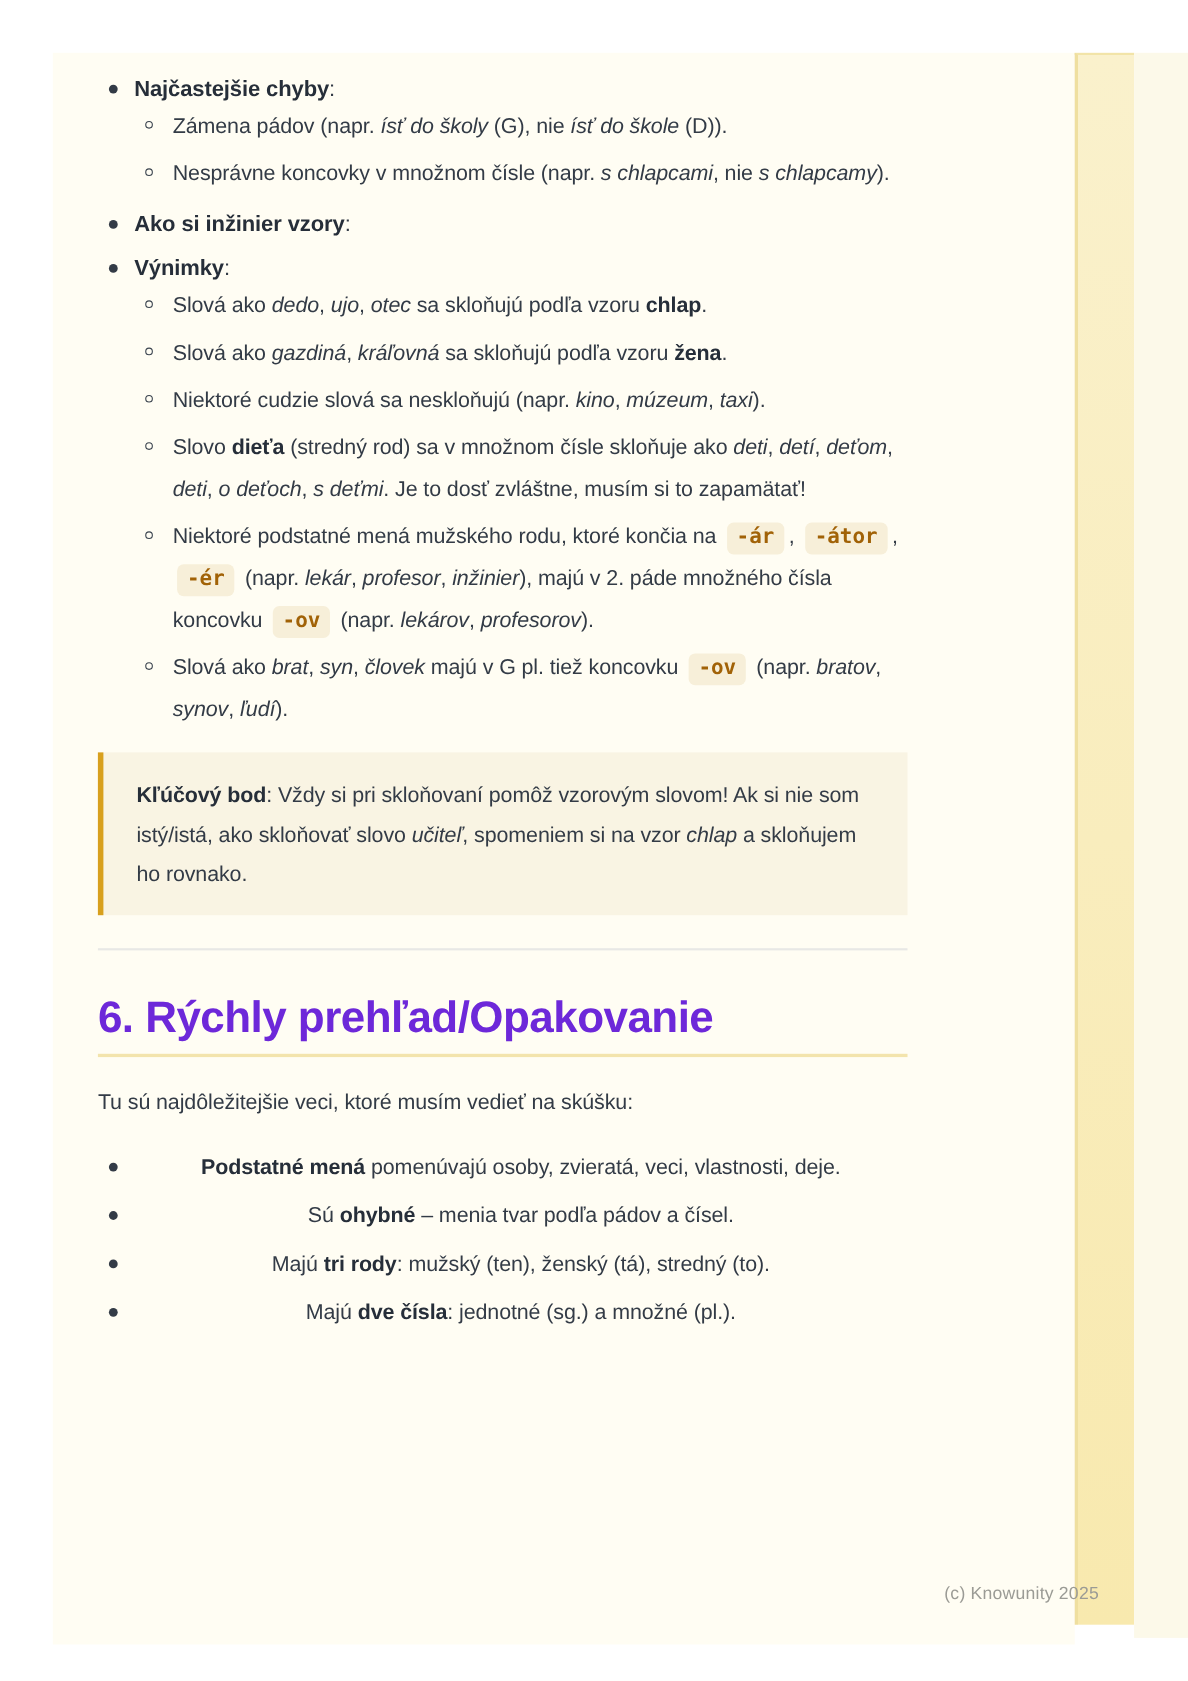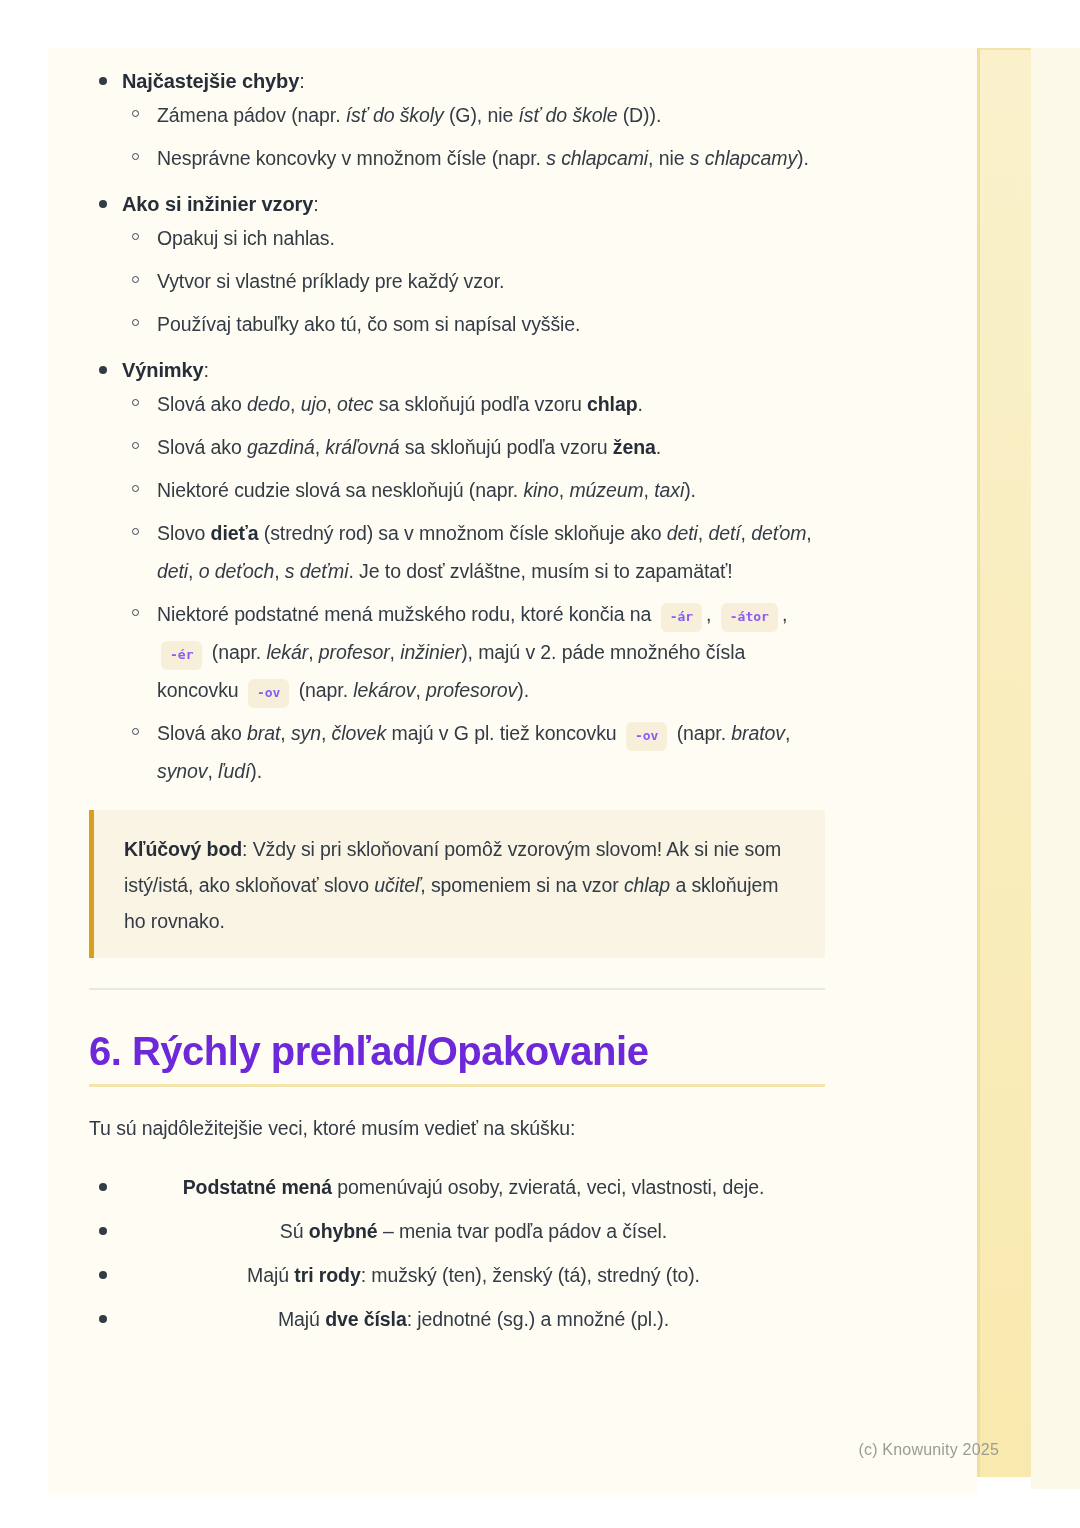--- a/index.html
+++ b/index.html
@@ -43,21 +43,21 @@
   }
   .o-bullet {
     position:absolute; left:10px; top:14px; width:7px; height:7px;
     border:1.8px solid #3A434E; border-radius:50%; background:transparent;
   }
   .code {
     display:inline-block;
     background:#F7EFD9; border-radius:6px;
     padding:0 9px 2px; margin:0 4px;
     font-family:"DejaVu Sans Mono", monospace;
-    font-size:13px; font-weight:700; color:#8b5cf6;
+    font-size:19px; font-weight:700; color:#a16207;
     line-height:27px; letter-spacing:0;
   }
   .callout {
     margin-top:20px; width:736px;
     background:#F9F4E3; border-left:5px solid #D8A01D;
     padding:21px 30px 19px 30px;
   }
   .callout-text { line-height:36px; }
   .rule { border:none; border-top:2px solid #E8E8E5; margin:30px 0 0 0; }
   .heading {
@@ -85,25 +85,20 @@
           <span class="dot"></span>
           <div class="l1-label"><strong>Najčastejšie chyby</strong>:</div>
           <ul class="l2">
             <li class="l2-item"><span class="o-bullet"></span><span>Zámena pádov (napr. <em>ísť do školy</em> (G), nie <em>ísť do škole</em> (D)).</span></li>
             <li class="l2-item"><span class="o-bullet"></span><span>Nesprávne koncovky v množnom čísle (napr. <em>s chlapcami</em>, nie <em>s chlapcamy</em>).</span></li>
           </ul>
         </li>
         <li class="l1-item">
           <span class="dot"></span>
           <div class="l1-label"><strong>Ako si inžinier vzory</strong>:</div>
-          <ul class="l2">
-            <li class="l2-item"><span class="o-bullet"></span><span>Opakuj si ich nahlas.</span></li>
-            <li class="l2-item"><span class="o-bullet"></span><span>Vytvor si vlastné príklady pre každý vzor.</span></li>
-            <li class="l2-item"><span class="o-bullet"></span><span>Používaj tabuľky ako tú, čo som si napísal vyššie.</span></li>
-          </ul>
         </li>
         <li class="l1-item">
           <span class="dot"></span>
           <div class="l1-label"><strong>Výnimky</strong>:</div>
           <ul class="l2">
             <li class="l2-item"><span class="o-bullet"></span><span>Slová ako <em>dedo</em>, <em>ujo</em>, <em>otec</em> sa skloňujú podľa vzoru <strong>chlap</strong>.</span></li>
             <li class="l2-item"><span class="o-bullet"></span><span>Slová ako <em>gazdiná</em>, <em>kráľovná</em> sa skloňujú podľa vzoru <strong>žena</strong>.</span></li>
             <li class="l2-item"><span class="o-bullet"></span><span>Niektoré cudzie slová sa neskloňujú (napr. <em>kino</em>, <em>múzeum</em>, <em>taxi</em>).</span></li>
             <li class="l2-item"><span class="o-bullet"></span><span>Slovo <strong>dieťa</strong> (stredný rod) sa v množnom čísle skloňuje ako <em>deti</em>, <em>detí</em>, <em>deťom</em>, <em>deti</em>, <em>o deťoch</em>, <em>s deťmi</em>. Je to dosť zvláštne, musím si to zapamätať!</span></li>
             <li class="l2-item"><span class="o-bullet"></span><span>Niektoré podstatné mená mužského rodu, ktoré končia na <span class="code">-ár</span>, <span class="code">-átor</span>, <span class="code">-ér</span> (napr. <em>lekár</em>, <em>profesor</em>, <em>inžinier</em>), majú v 2. páde množného čísla koncovku <span class="code">-ov</span> (napr. <em>lekárov</em>, <em>profesorov</em>).</span></li>

